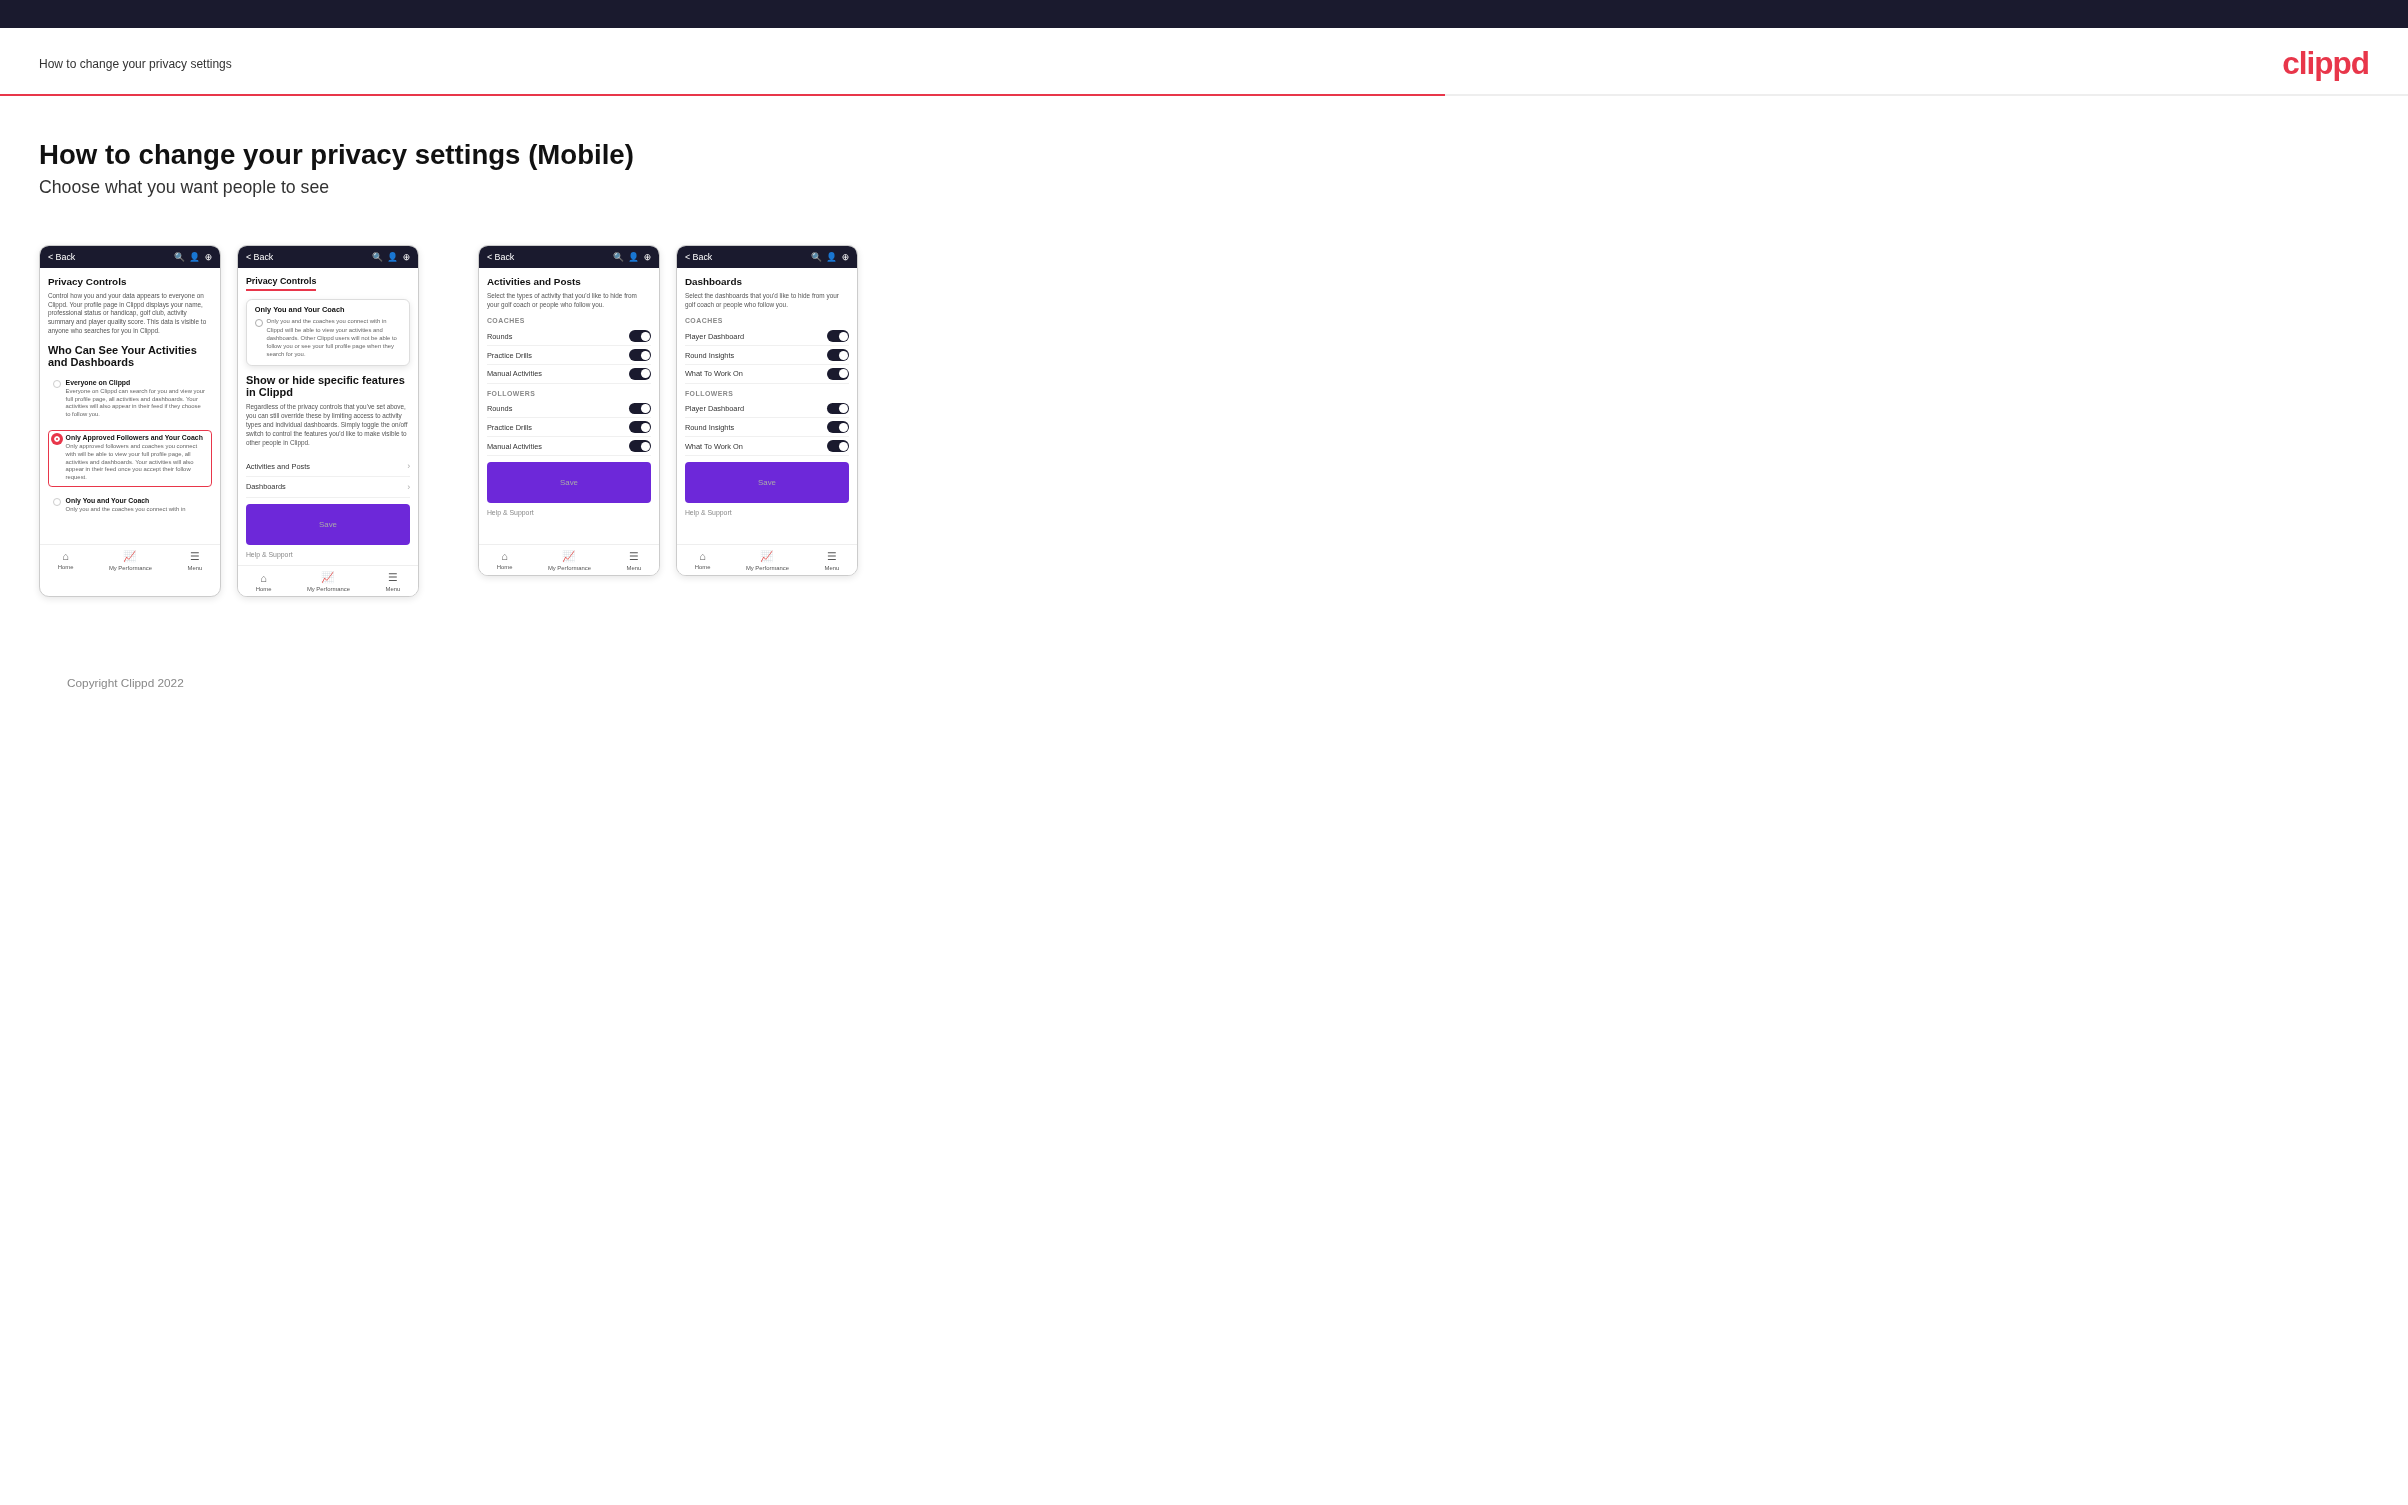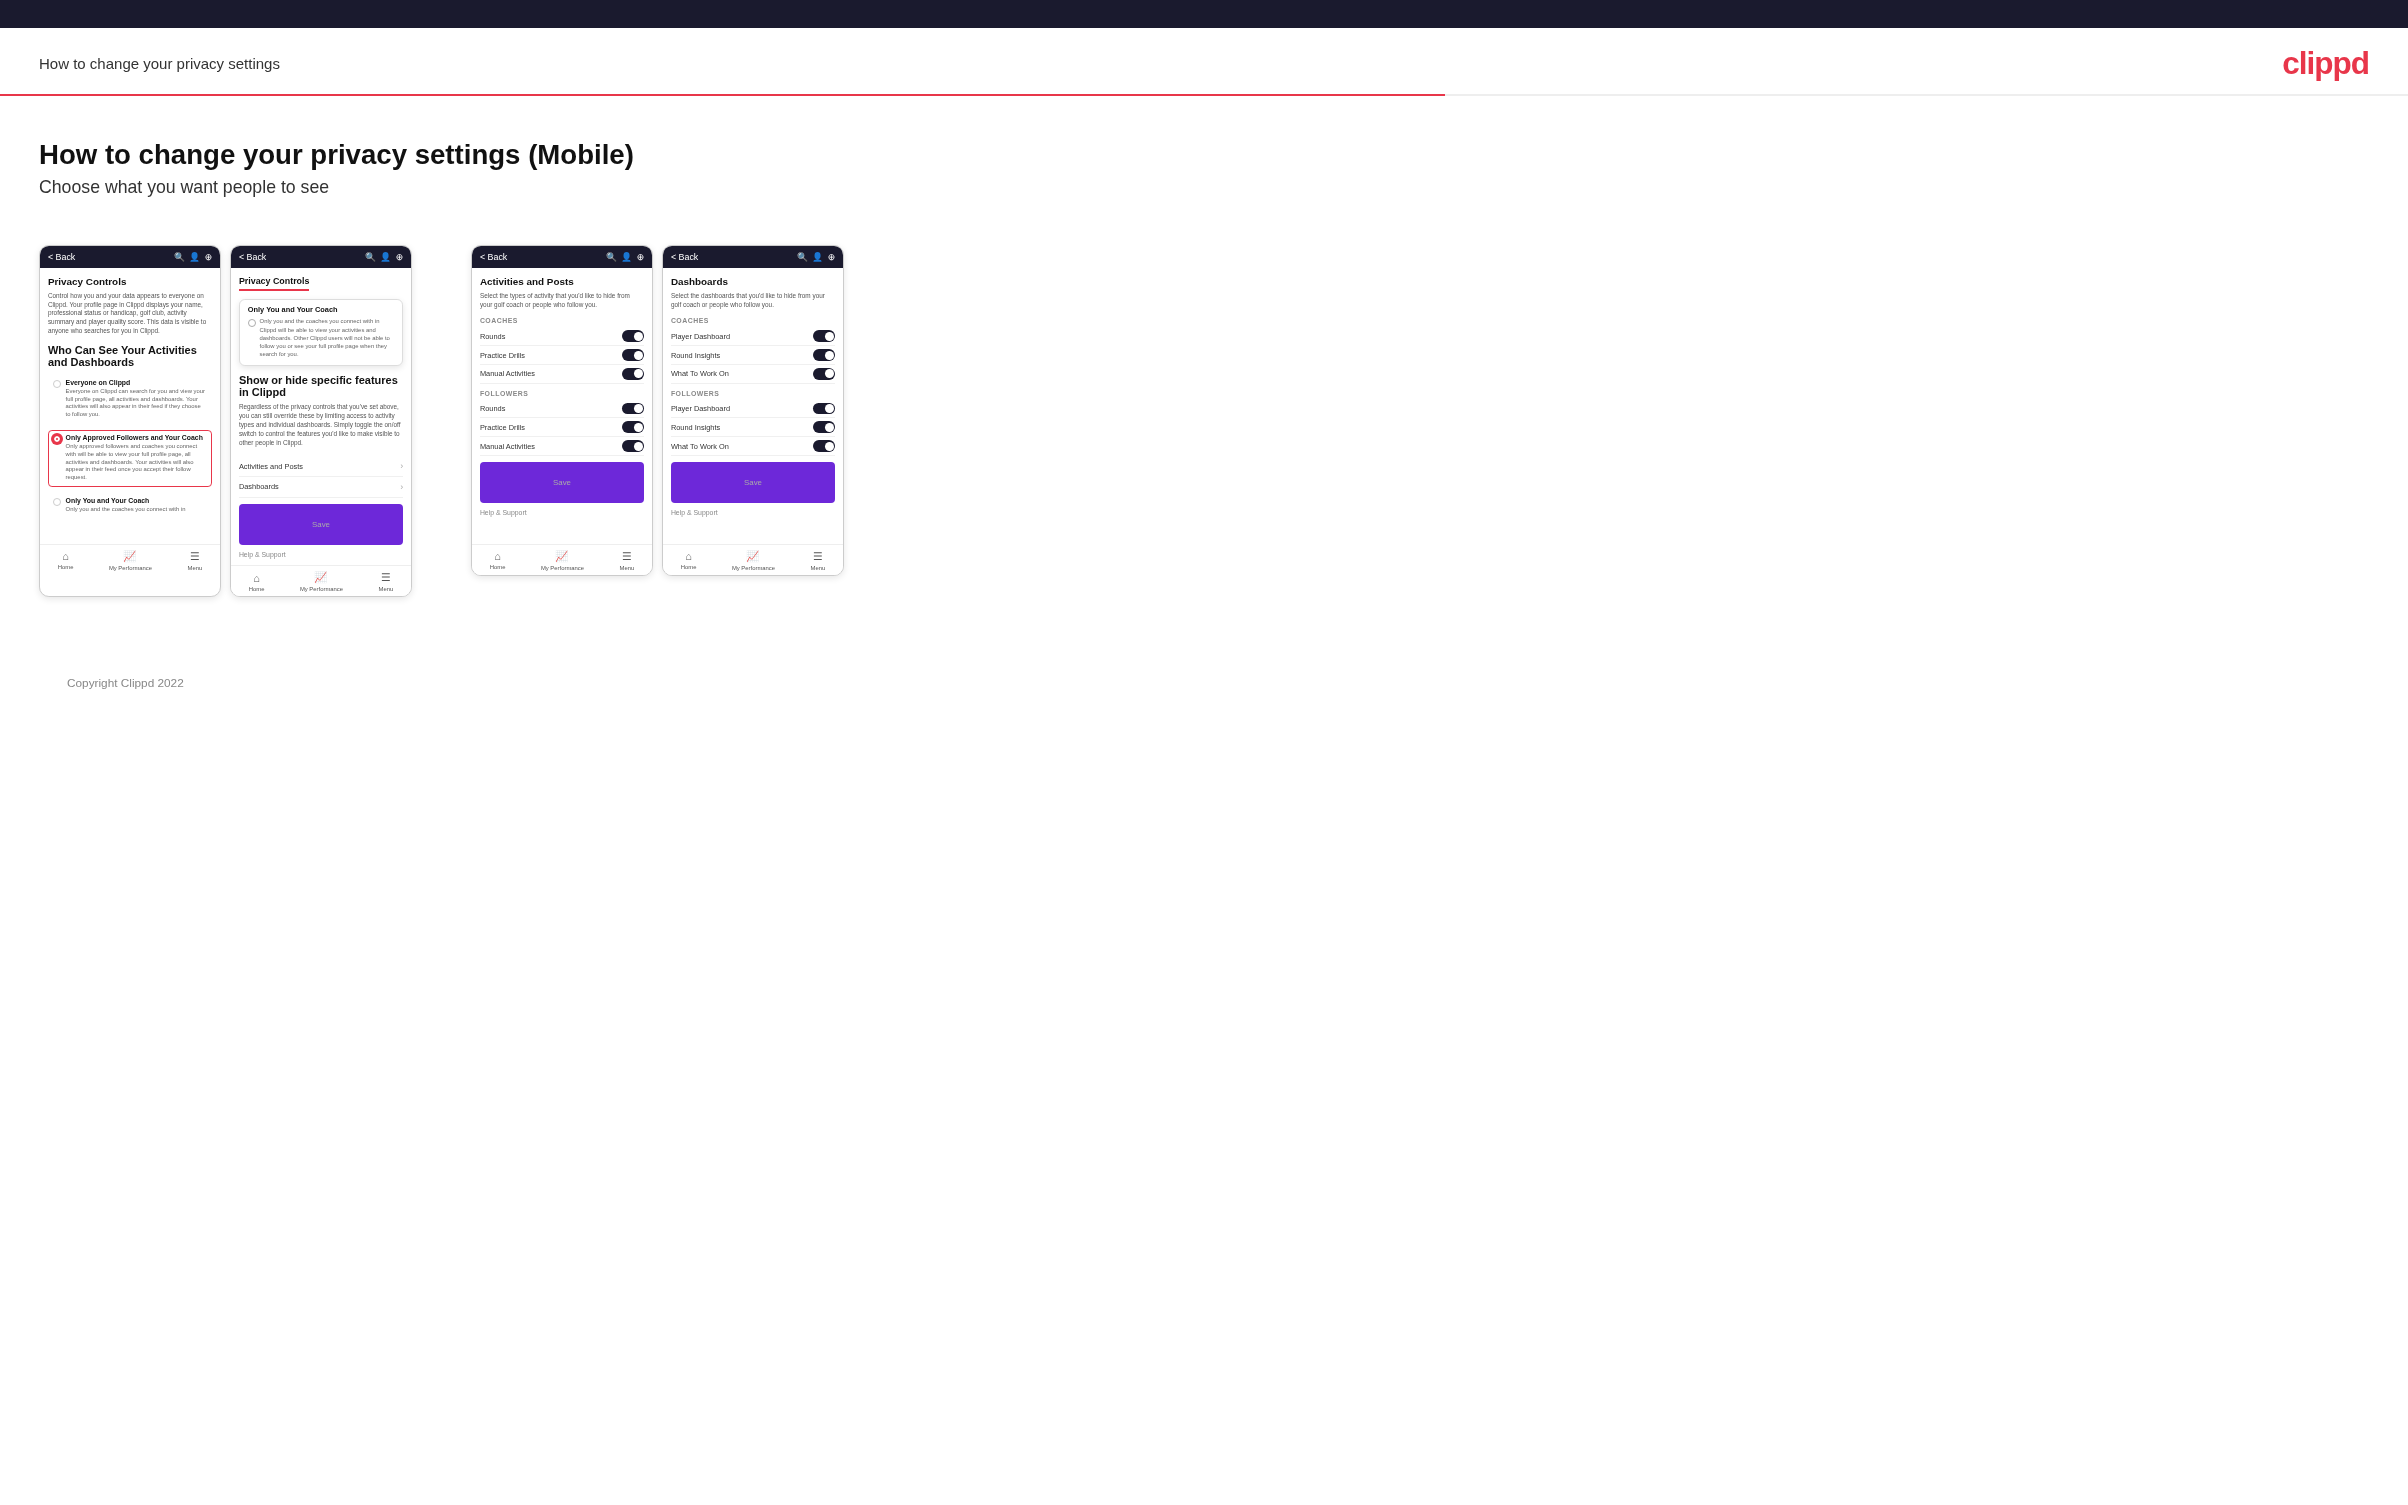--- a/index.html
+++ b/index.html
@@ -18,21 +18,21 @@
     }
 
     
     .header {
       display: flex;
       align-items: center;
       justify-content: space-between;
       padding: 17.7px 39px 11.8px 39px;
     }
     .header-title {
-      font-size: 15px;
+      font-size: 12px;
       color: #333;
     }
     .logo {
       font-size: 31.5px;
       font-weight: 800;
       color: #e8364a;
       letter-spacing: -1px;
     }
 
     
@@ -330,21 +330,21 @@
     }
 
     .bottom-right {
       display: flex;
       flex-direction: column;
       align-items: flex-start;
     }
 
     .phones-pair {
       display: flex;
-      gap: 9px;
+      gap: 16px;
     }
   </style>
 </head>
 <body>
 
 <div class="top-bar"></div>
 
 <div class="header">
   <span class="header-title">How to change your privacy settings</span>
   <span class="logo">clippd</span>

